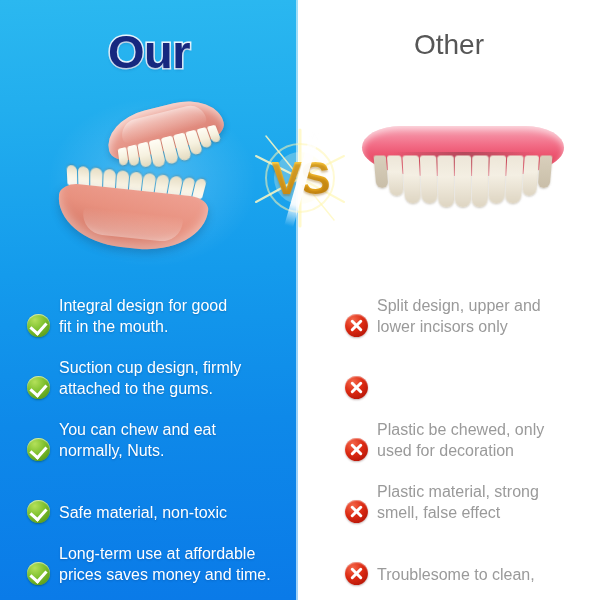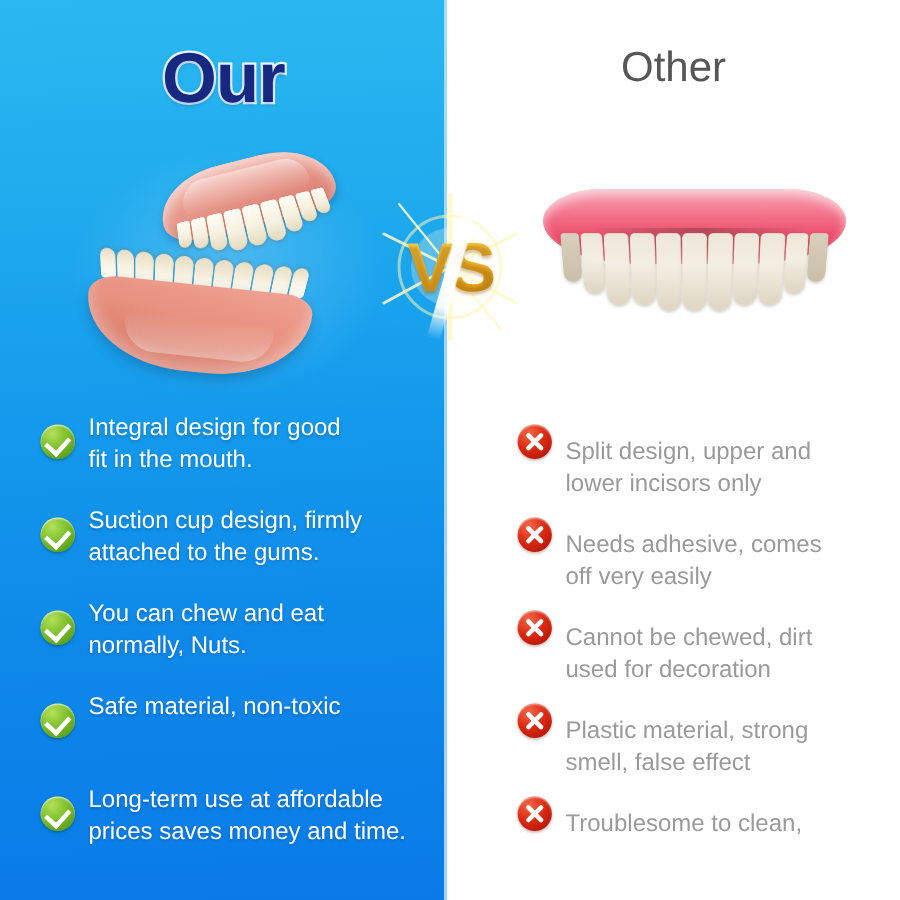--- a/index.html
+++ b/index.html
@@ -232,21 +232,21 @@
   
   .list {
     position: absolute;
     top: 275px;
   }
   .list-left { left: 27px; width: 250px; }
   .list-right { left: 345px; width: 240px; }
 
   .row {
     display: flex;
-    align-items: flex-start;
+    align-items: flex-end;
     height: 62px;
   }
   .row .icon {
     flex: 0 0 auto;
     width: 23px; height: 23px;
     border-radius: 50%;
     position: relative;
     margin-top: 8px;
   }
   .icon-check {
@@ -425,30 +425,26 @@
     <div class="row">
       <div class="icon icon-x"></div>
       <div class="txt">
         <span>Split design, upper and</span>
         <span>lower incisors only</span>
       </div>
     </div>
 
     <div class="row">
       <div class="icon icon-x"></div>
-      <div class="txt">
-        <span>Needs adhesive, comes</span>
-        <span>off very easily</span>
-      </div>
     </div>
 
     <div class="row">
       <div class="icon icon-x"></div>
       <div class="txt">
-        <span>Cannot be chewed, dirt</span>
+        <span>Plastic be chewed, only</span>
         <span>used for decoration</span>
       </div>
     </div>
 
     <div class="row">
       <div class="icon icon-x"></div>
       <div class="txt">
         <span>Plastic material, strong</span>
         <span>smell, false effect</span>
       </div>

